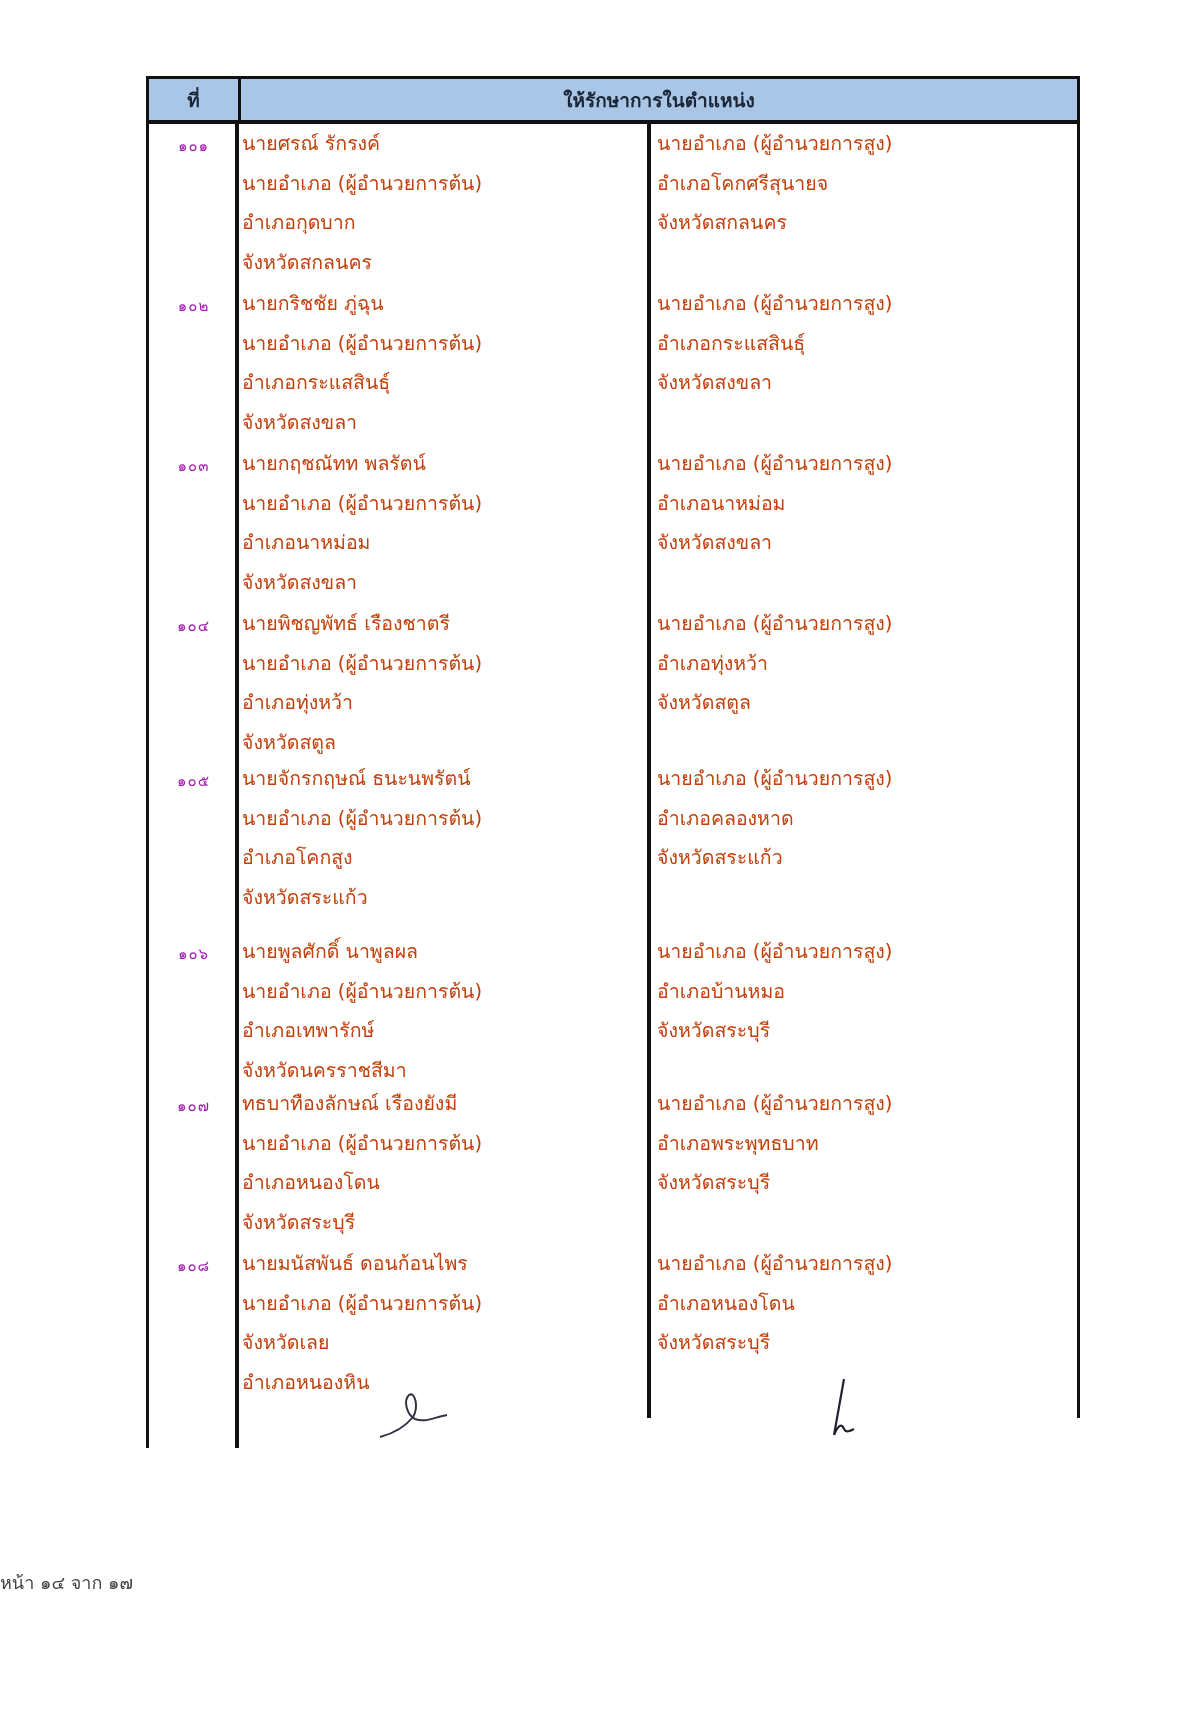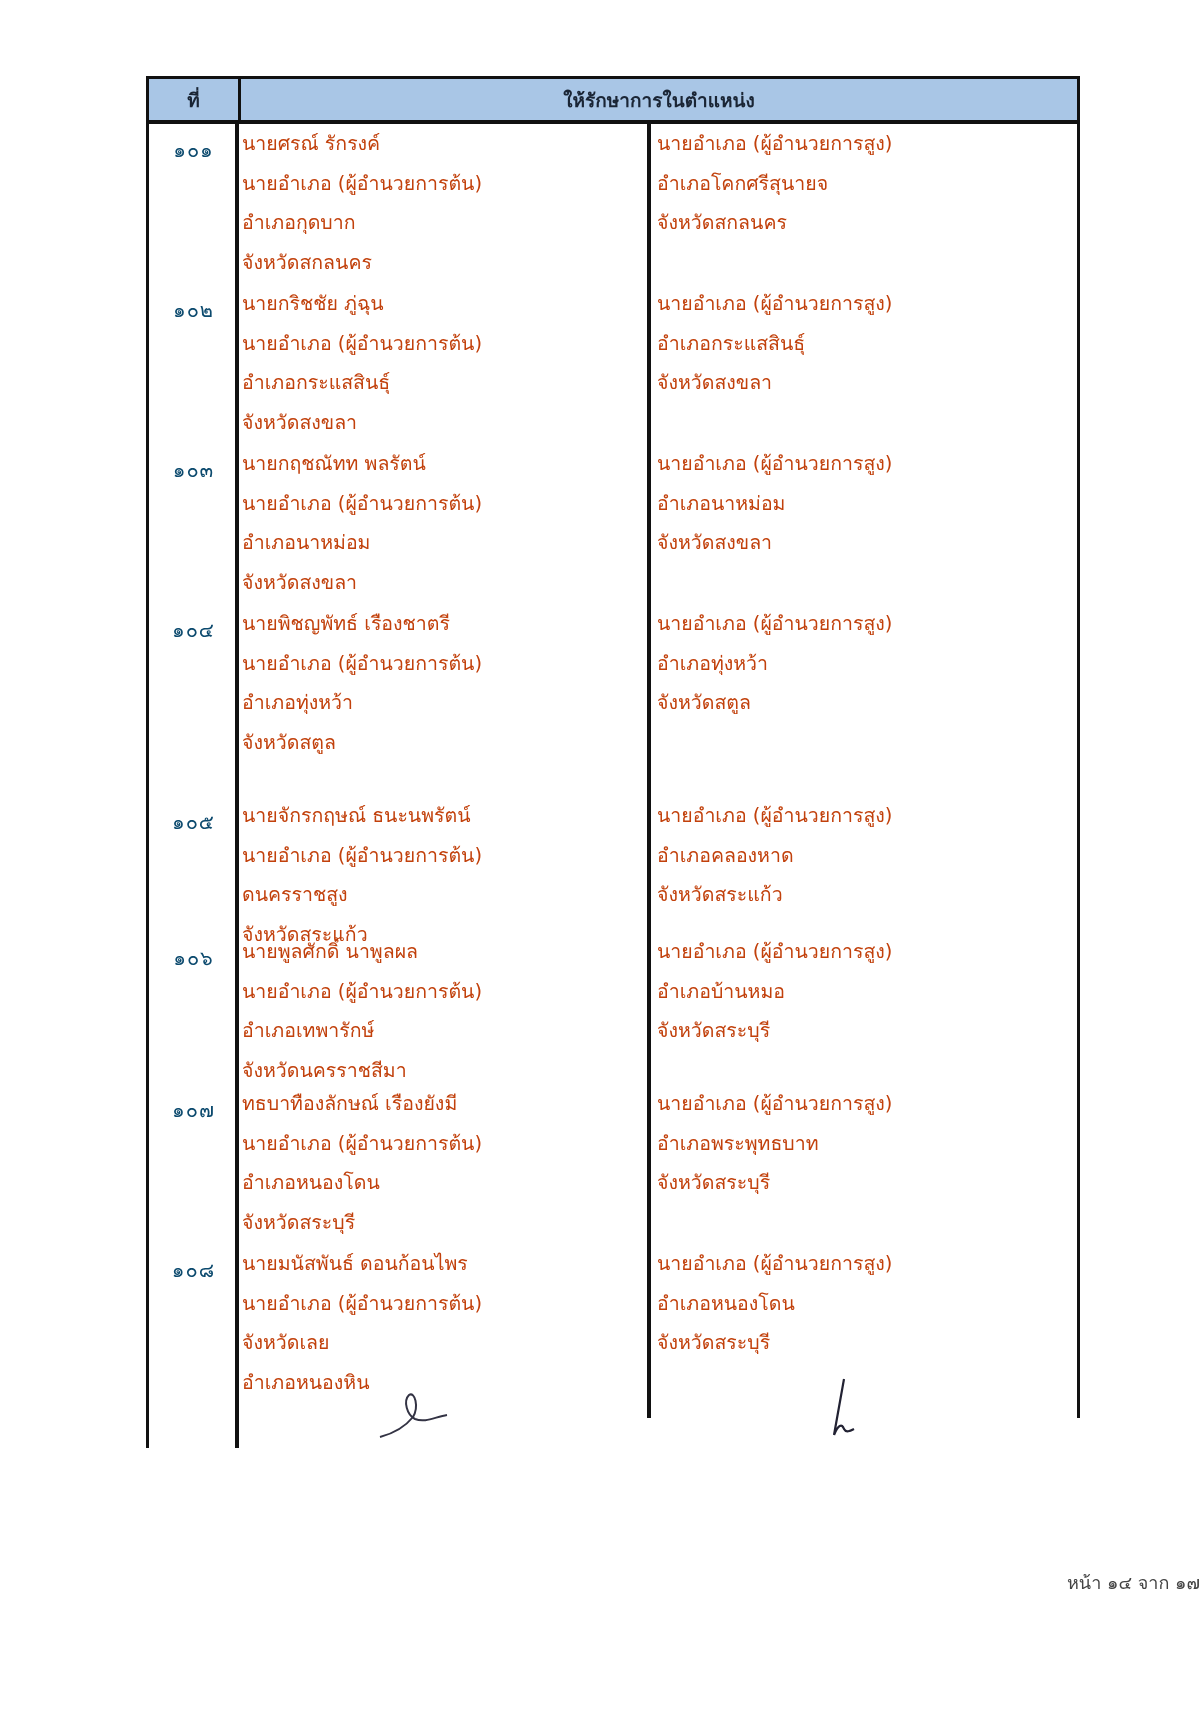--- a/index.html
+++ b/index.html
@@ -13,27 +13,27 @@
              font-size: 19px; color: #1a2535; box-sizing: border-box; }
   .c1 { width: 89px; }
   .c2 { width: 412px; border-left: 3px solid #111; }
   .c3 { flex: 1; border-left: 3px solid #111; }
   .body { position: relative; display: flex; height: 1324px; }
   .col { box-sizing: border-box; }
   .col.c1 { border-left: 3px solid #111; }
   .col.c2 { border-left: 4px solid #111; }
   .col.c3 { border-left: 4px solid #111; border-right: 3px solid #111; height: 1294px; }
   .rec { position: absolute; left: 0; right: 0; height: 160px; }
-  .num { position: absolute; left: 3px; width: 89px; text-align: center; font-size: 20px;
-         color: #0c4a6e; top: 10px; letter-spacing: 1px; }
+  .num { position: absolute; left: 3px; width: 89px; text-align: center; font-size: 15px;
+         color: #a21caf; top: 10px; letter-spacing: 1px; }
   .left, .right { position: absolute; top: 0; }
   .left { left: 96px; }
   .right { left: 511px; }
   .line { height: 39.5px; line-height: 39.5px; font-size: 19.5px; white-space: nowrap; color: #c2410c; }
-  .footer { position: absolute; top: 1568px; left: 0; width: 1200px; text-align: right;
+  .footer { position: absolute; top: 1568px; left: 0; width: 1200px; text-align: left;
             font-size: 18px; color: #444; }
   .sig { position: absolute; }
 </style>
 </head>
 <body>
 
 <div class="table-wrap">
   <div class="hdr">
     <div class="c1">ที่</div>
     <div class="c3">ให้รักษาการในตำแหน่ง</div>
@@ -92,26 +92,26 @@
             <div class="line">นายอำเภอ (ผู้อำนวยการต้น)</div>
             <div class="line">อำเภอทุ่งหว้า</div>
             <div class="line">จังหวัดสตูล</div>
           </div>
           <div class="right">
             <div class="line">นายอำเภอ (ผู้อำนวยการสูง)</div>
             <div class="line">อำเภอทุ่งหว้า</div>
             <div class="line">จังหวัดสตูล</div>
           </div>
         </div>
-        <div class="rec" style="top: 672px;">
+        <div class="rec" style="top: 635px;">
           <div class="num">๑๐๕</div>
           <div class="left">
             <div class="line">นายจักรกฤษณ์ ธนะนพรัตน์</div>
             <div class="line">นายอำเภอ (ผู้อำนวยการต้น)</div>
-            <div class="line">ดนครราชสูง</div>
+            <div class="line">อำเภอโคกสูง</div>
             <div class="line">จังหวัดสระแก้ว</div>
           </div>
           <div class="right">
             <div class="line">นายอำเภอ (ผู้อำนวยการสูง)</div>
             <div class="line">อำเภอคลองหาด</div>
             <div class="line">จังหวัดสระแก้ว</div>
           </div>
         </div>
         <div class="rec" style="top: 808px;">
           <div class="num">๑๐๖</div>

